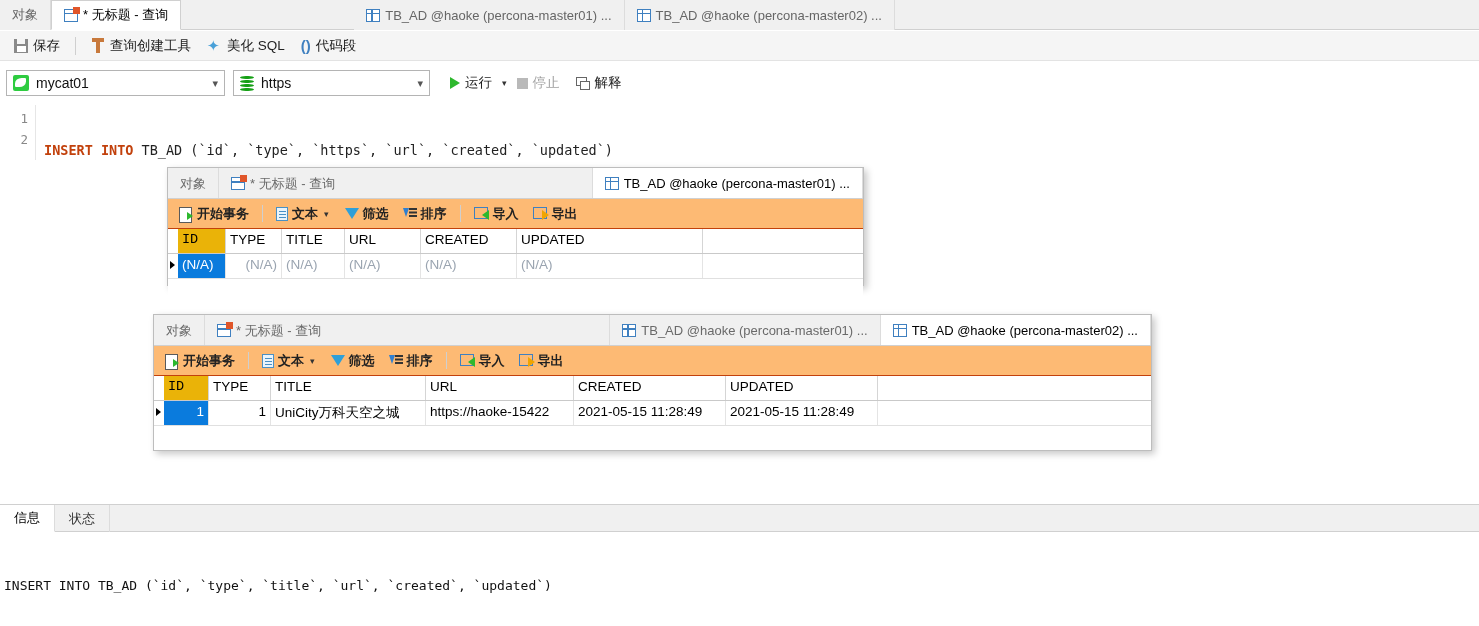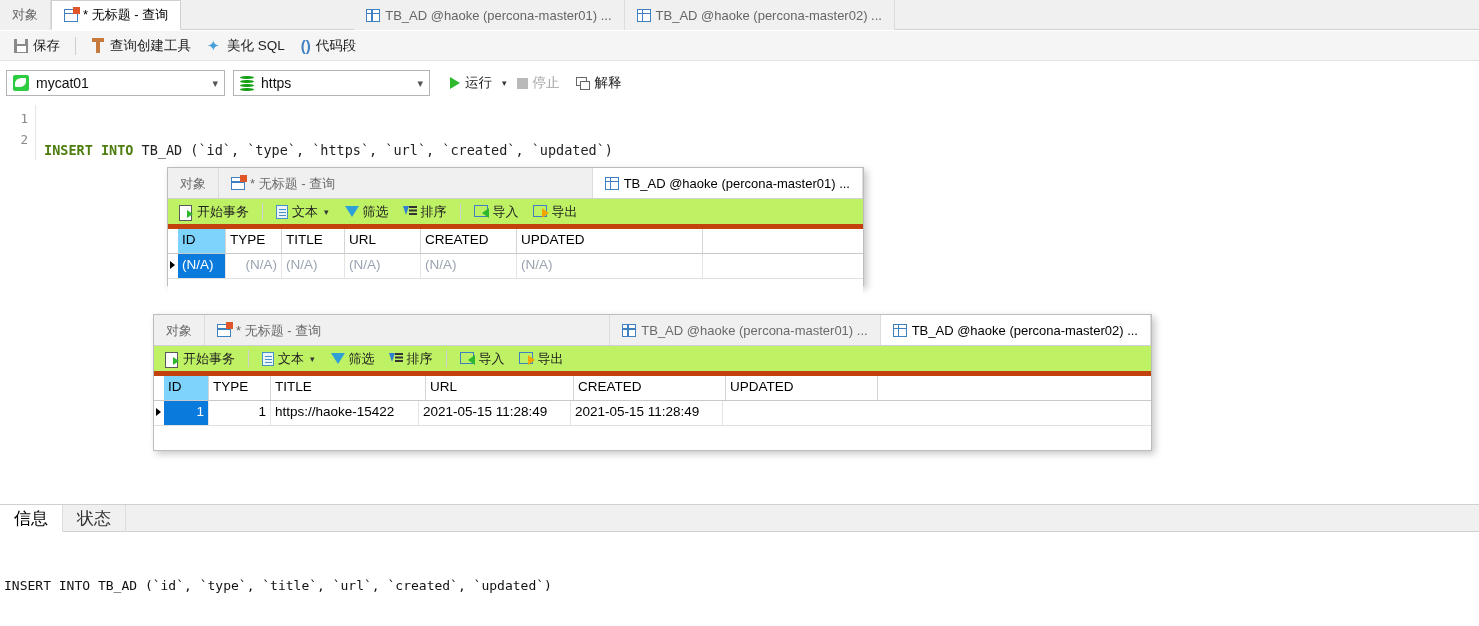--- a/index.html
+++ b/index.html
@@ -129,21 +129,21 @@
     font-size:13.5px; overflow:hidden;
   }
   .gutter {
     position:absolute; left:0; top:0; width:36px; height:55px;
     background:#fff; border-right:1px solid #e6e6e6;
     text-align:right; color:#888; font-size:12.5px; padding-top:3px;
   }
   .gutter div{ height:21px; line-height:21px; padding-right:7px;}
   .codearea{ position:absolute; left:44px; top:3px; white-space:pre; }
   .codeline{ height:21px; line-height:21px; white-space:pre; }
-  .kw{ color:#4d7c0f; font-weight:600;}
+  .kw{ color:#c2410c; font-weight:600;}
   .plain{ color:#222; }
 
   
   .panel {
     position:absolute; background:#fff;
     border:1px solid #bdbdbd;
     box-shadow: 3px 3px 7px rgba(0,0,0,0.22);
   }
   #panel1 { left:167px; top:167px; width:697px; height:119px; }
   #panel2 { left:153px; top:314px; width:999px; height:137px; }
@@ -153,22 +153,22 @@
     display:flex; align-items:stretch; overflow:hidden;
   }
   .p-tab{
     display:flex;align-items:center;gap:5px;padding:0 12px;height:31px;
     font-size:13px;color:#6a6a6a;border-right:1px solid #dcdcdc;white-space:nowrap;
   }
   .p-tab.active{ background:#fff;color:#000;border-bottom:1px solid #fff;margin-bottom:-1px; }
   .p-tab.flexgrow{ flex:1 1 auto; }
 
   .p-toolbar{
-    height:30px; background:#bef264; border-bottom:5px solid #c2410c;
-    display:flex;align-items:center;padding-left:4px;
+    height:30px; background:#fdba74; border-bottom:1px solid #c2410c;
+    display:flex;align-items:center;padding-left:4px;font-weight:bold;
   }
   .p-btn{display:flex;align-items:center;gap:4px;padding:2px 7px;height:23px;font-size:13px;color:#222;white-space:nowrap;}
   .p-sep{width:1px;height:17px;background:#cfcfcf;margin:0 6px;}
   .ico-trans{width:14px;height:14px;position:relative;}
   .ico-trans::before{content:"";position:absolute;left:0;top:0;width:11px;height:14px;border:1.3px solid #5a5a5a;background:#fff;}
   .ico-trans::after{content:"";position:absolute;right:0;bottom:1px;width:0;height:0;border-left:6px solid #2db82d;border-top:4px solid transparent;border-bottom:4px solid transparent;}
   .ico-doc{width:12px;height:14px;border:1.3px solid #4a90c4;background:#eaf4fb;position:relative;}
   .ico-doc::after{content:"";position:absolute;left:2px;top:3px;width:7px;height:1px;background:#4a90c4;box-shadow:0 3px 0 #4a90c4,0 6px 0 #4a90c4;}
   .ico-filter{width:0;height:0;border-left:7px solid transparent;border-right:7px solid transparent;border-top:11px solid #2f9fd8;}
   .ico-sort{width:14px;height:13px;position:relative;}
@@ -179,21 +179,21 @@
   .ico-imp::after{content:"";position:absolute;right:0;bottom:0;width:0;height:0;border-right:7px solid #2db82d;border-top:5px solid transparent;border-bottom:5px solid transparent;}
   .ico-exp::after{content:"";position:absolute;right:-1px;bottom:0;width:0;height:0;border-left:7px solid #f0a500;border-top:5px solid transparent;border-bottom:5px solid transparent;}
 
   
   .grid{ width:100%; background:#fff; }
   .grid-head{ display:flex; height:25px; background:#fff; border-bottom:1px solid #c9c9c9;}
   .gh{
     border-right:1px solid #d5d5d5; font-size:13.5px; color:#000;
     padding:3px 4px; white-space:nowrap; overflow:hidden; box-sizing:border-box;
   }
-  .gh.sel-col{ background:#7dd3fc; }
+  .gh.sel-col{ background:#eab308;font-family:Liberation Mono, monospace; }
   .grid-row{ display:flex; height:25px; border-bottom:1px solid #e0e0e0;}
   .gc{
     border-right:1px solid #e4e4e4; font-size:13.5px;
     padding:3px 4px; white-space:nowrap; overflow:hidden; box-sizing:border-box;
   }
   .gc.na{ color:#9aa4b0; }
   .gc.cellsel{ background:#0a7bdd; color:#fff; }
   .gc.alignr{ text-align:right; }
   .rowmark{
     width:10px; flex:0 0 10px; background:#fff; position:relative; border-right:none;
@@ -206,21 +206,21 @@
   .grid-body-fill{ background:#fff; }
 
   
   .bottom {
     position:absolute; left:0; bottom:0; width:1479px; height:122px;
     background:#fff; border-top:1px solid #d0d0d0;
   }
   .b-tabs{ height:27px; display:flex; align-items:stretch; background:#f0f0f0; border-bottom:1px solid #d0d0d0;}
   .b-tab{
     padding:0 14px; height:27px; display:flex;align-items:center;
-    font-size:17px; color:#333; border-right:1px solid #dcdcdc;
+    font-size:13px; color:#333; border-right:1px solid #dcdcdc;
   }
   .b-tab.active{ background:#fff; color:#000; border-bottom:1px solid #fff; margin-bottom:-1px;}
   .b-body{
     padding:6px 4px 0 4px;
     font-family:"DejaVu Sans Mono","Liberation Mono",monospace;
     font-size:13px; color:#111; line-height:19px; white-space:pre; overflow:hidden;
   }
   .b-line{ height:19px; }
 </style>
 </head>
@@ -435,20 +435,21 @@
         <div class="gh" style="width:62px">TYPE</div>
         <div class="gh" style="width:155px">TITLE</div>
         <div class="gh" style="width:148px">URL</div>
         <div class="gh" style="width:152px">CREATED</div>
         <div class="gh" style="width:152px">UPDATED</div>
       </div>
       <div class="grid-row">
         <div class="rowmark"></div>
         <div class="gc cellsel alignr" style="width:45px">1</div>
         <div class="gc alignr" style="width:62px">1</div>
+        <div class="gc" style="width:155px">UniCity万科天空之城</div>
         <div class="gc" style="width:148px">https://haoke-15422</div>
         <div class="gc" style="width:152px">2021-05-15 11:28:49</div>
         <div class="gc" style="width:152px">2021-05-15 11:28:49</div>
       </div>
       <div class="grid-body-fill" style="height:24px"></div>
     </div>
   </div>
 
   <div class="bottom">
     <div class="b-tabs">

